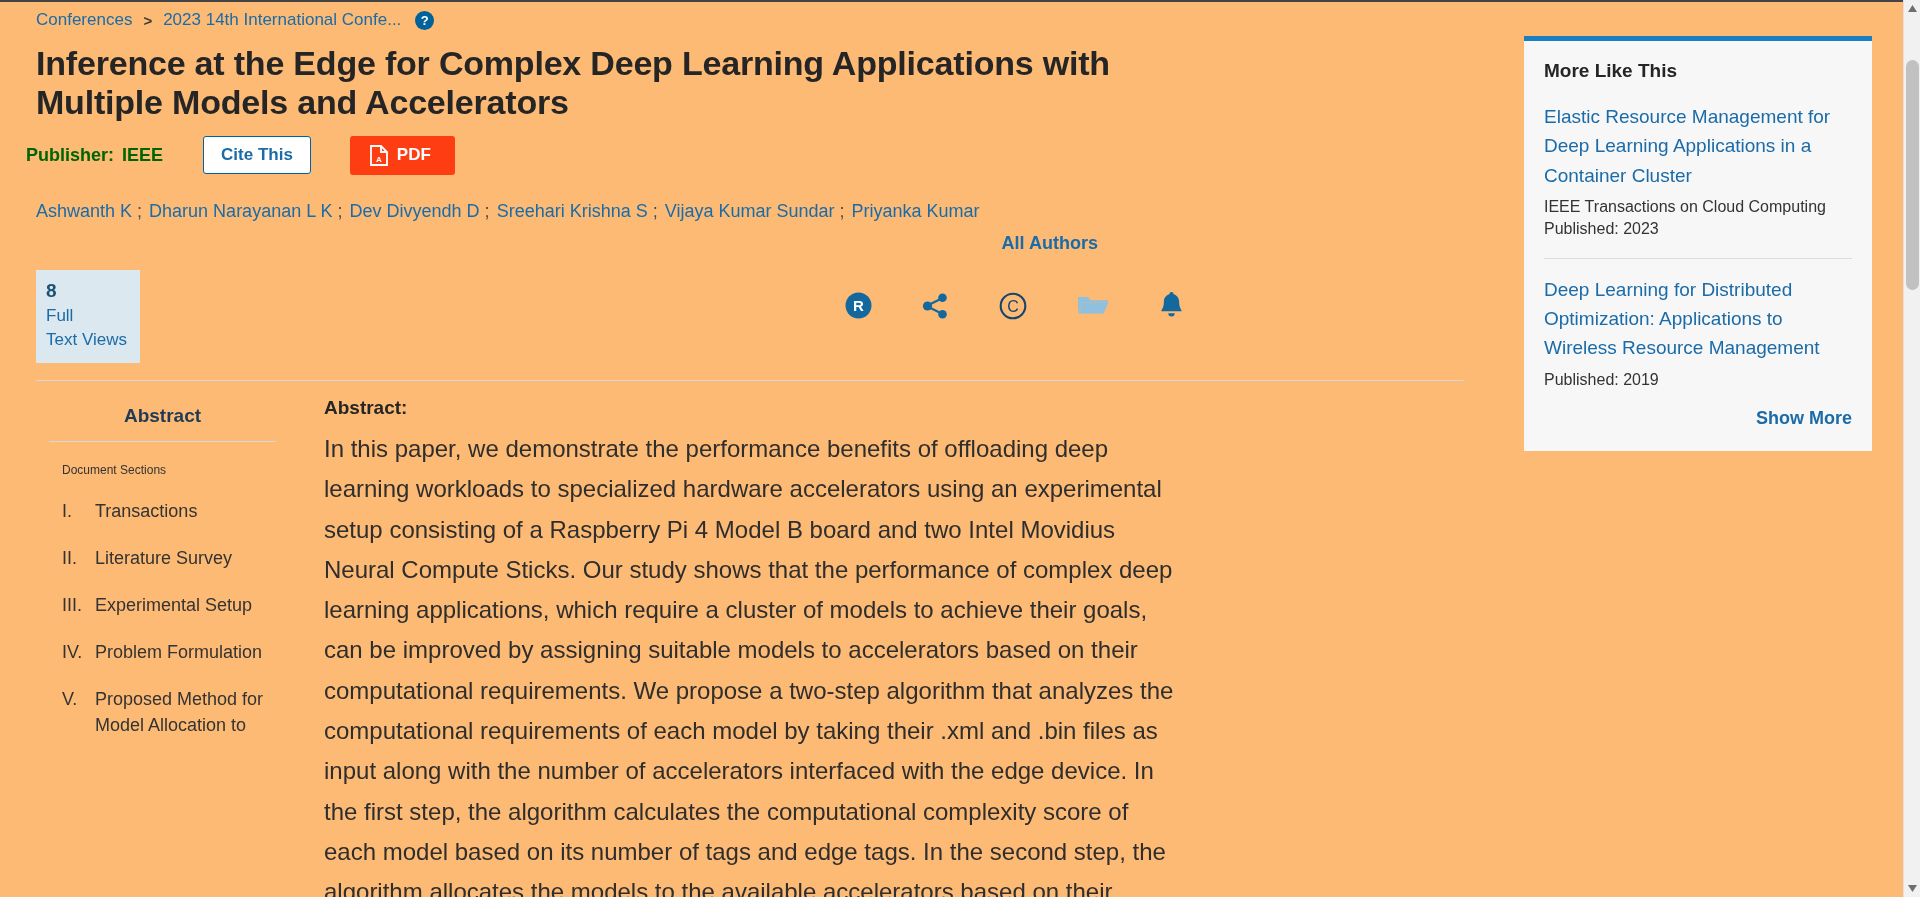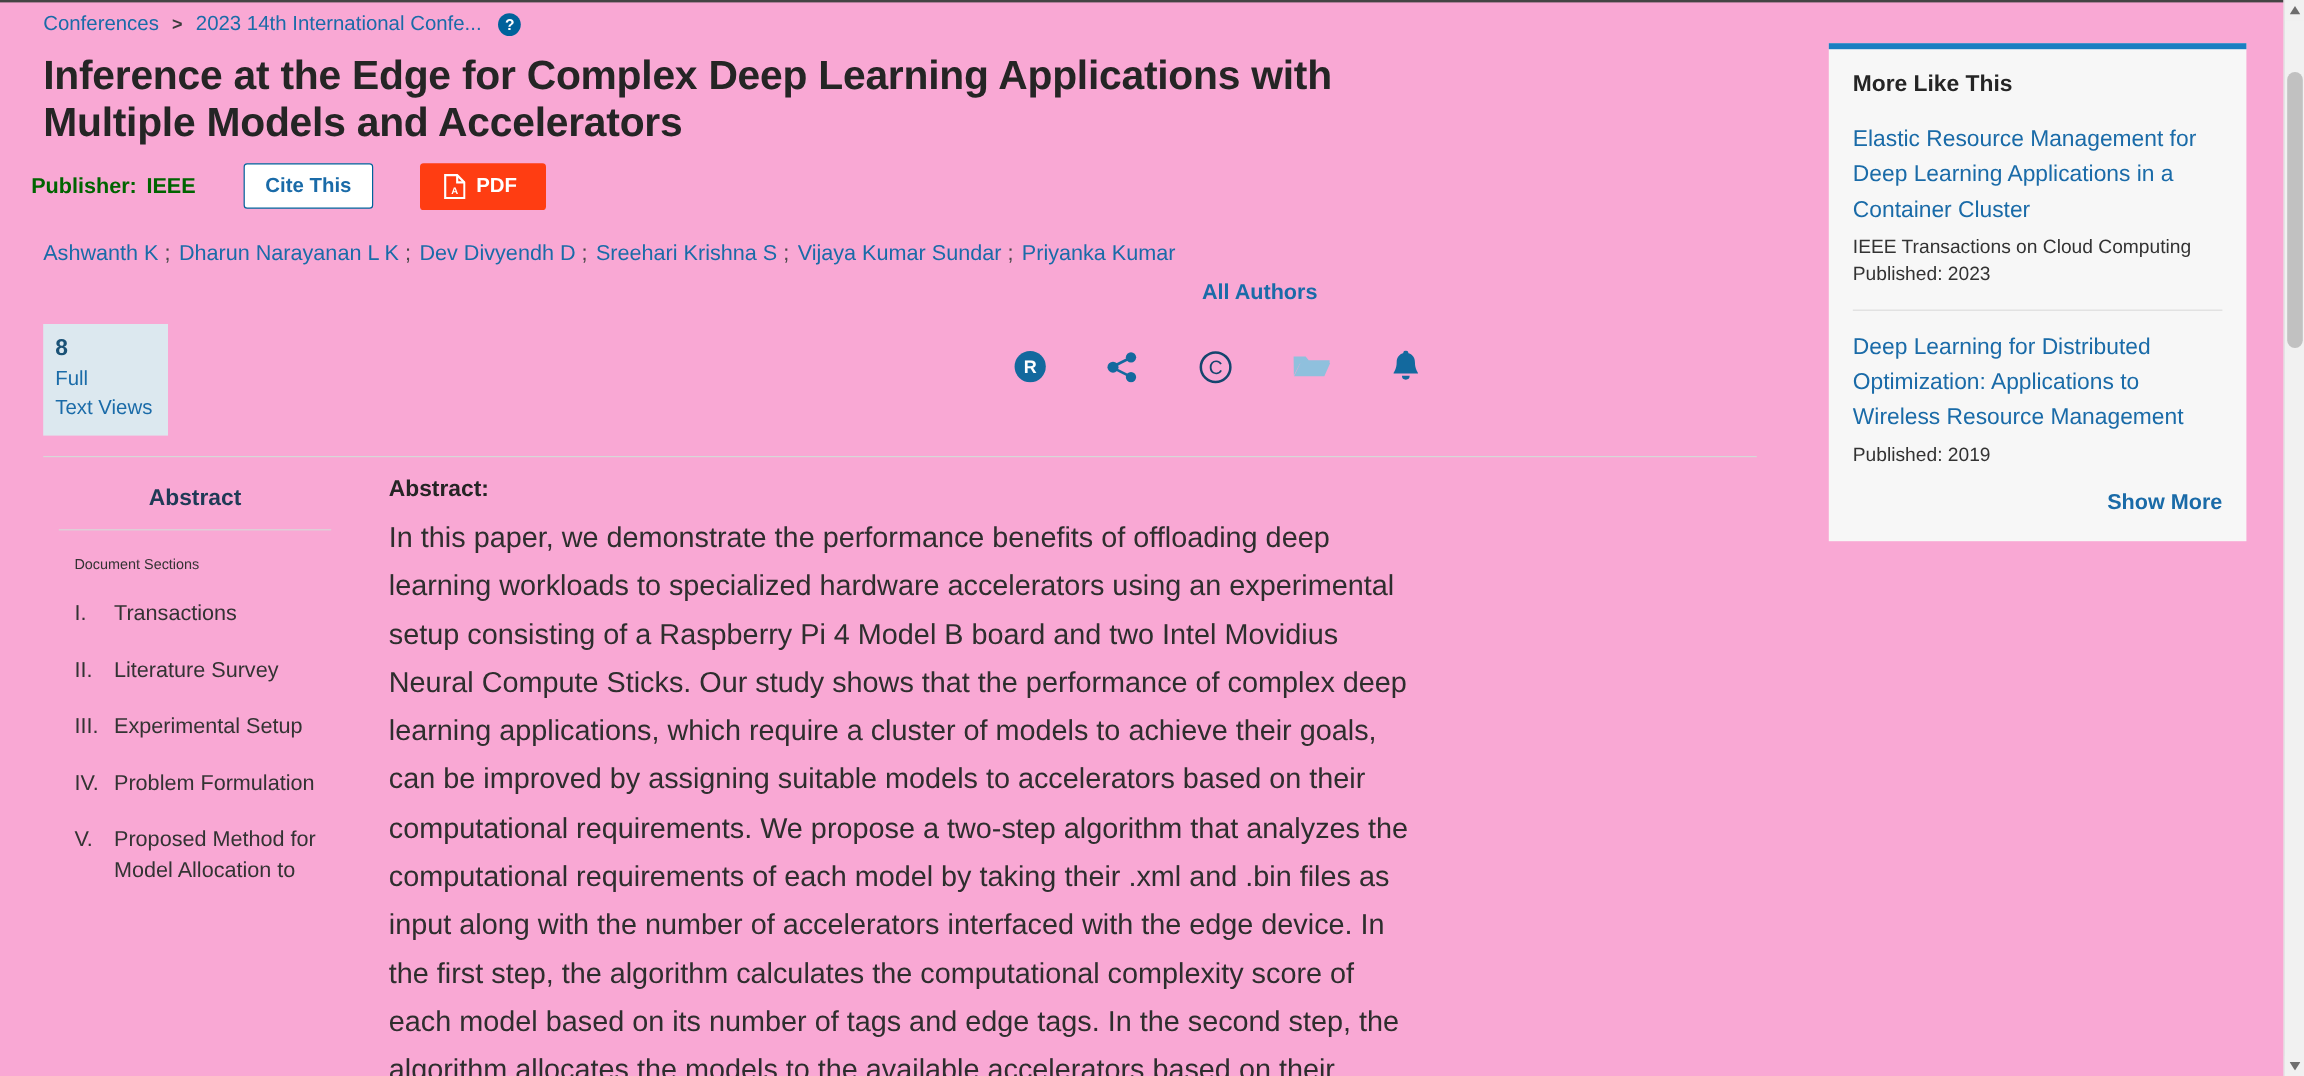--- a/index.html
+++ b/index.html
@@ -9,21 +9,21 @@
     width: 1920px; height: 897px;
     overflow: hidden;
     background: #ffffff;
     font-family: "Liberation Sans", sans-serif;
     color: #2b2b2b;
   }
   .page {
     position: relative;
     width: 1920px;
     height: 897px;
-    background: #f9a8d4;
+    background: #fdba74;
     display: flex;
   }
   .content-col {
     width: 1500px;
     padding: 0;
     position: relative;
   }
   
   .breadcrumb {
     display: flex;

